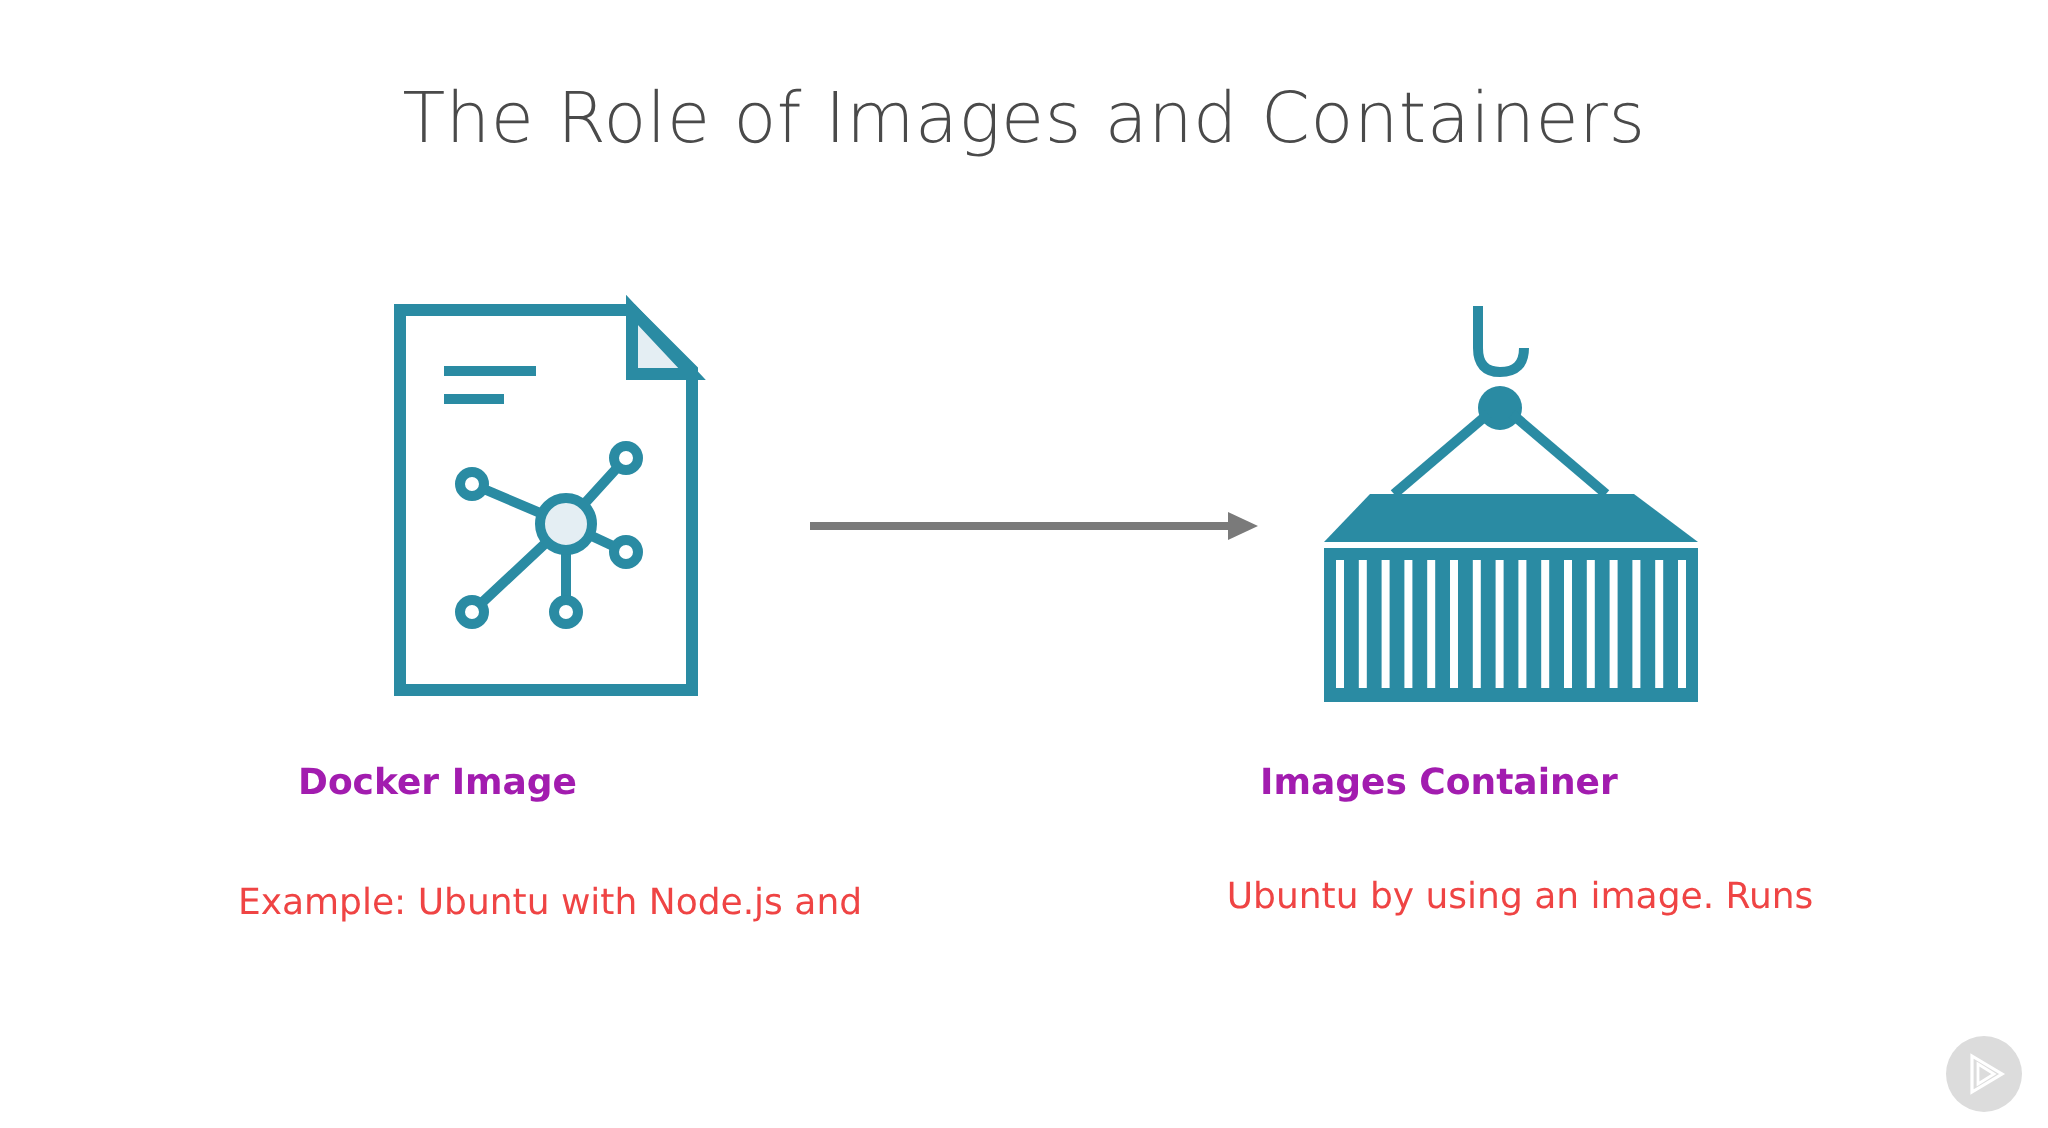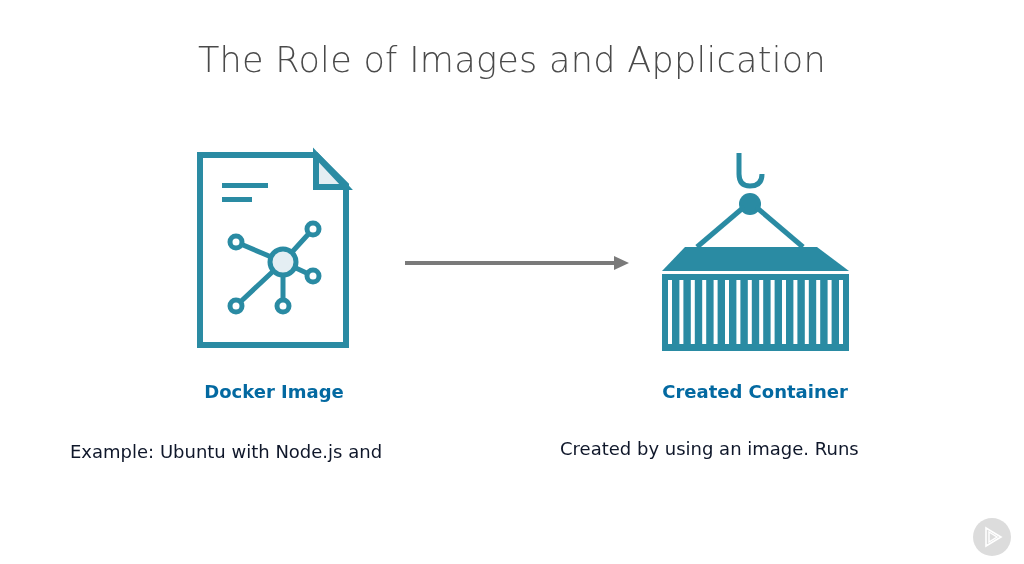--- a/index.html
+++ b/index.html
@@ -4,35 +4,35 @@
 <style>
   html, body { margin:0; padding:0; }
   body { width:1024px; height:564px; background:#ffffff; position:relative; overflow:hidden;
          font-family:"DejaVu Sans", "Liberation Sans", sans-serif; }
   .title { position:absolute; left:0; width:1024px; top:40px; text-align:center;
            font-size:35px; font-weight:300; color:#4a4a4a; letter-spacing:0.3px;
            font-family:"DejaVu Sans", sans-serif; font-stretch:condensed; }
   .icon-doc { position:absolute; left:190px; top:145px; width:170px; height:215px; }
   .icon-container { position:absolute; left:655px; top:145px; width:200px; height:215px; }
   .arrow { position:absolute; left:400px; top:250px; width:235px; height:26px; }
-  .label { position:absolute; text-align:center; font-size:18px; font-weight:bold; color:#0369a1; }
-  .desc { position:absolute; text-align:left; font-size:18px; color:#0f172a; line-height:32px; }
+  .label { position:absolute; text-align:left; font-size:18px; font-weight:bold; color:#a21caf; }
+  .desc { position:absolute; text-align:center; font-size:18px; color:#ef4444; line-height:32px; }
   .lbl-img { left:149px; width:250px; top:381px; font-weight:600; }
   .lbl-cont { left:630px; width:250px; top:381px; }
   .desc-img { left:70px; width:410px; top:436px; }
   .desc-cont { left:560px; width:400px; top:436px; line-height:26px; }
   .play-btn { position:absolute; left:973px; top:518px; width:38px; height:38px; border-radius:50%;
               background:#dcdcdc; cursor:pointer; }
   .play-btn svg { position:absolute; left:0; top:0; }
 </style>
 </head>
 <body>
 
 <div>
-  <div class="title">The Role of Images and Application</div>
+  <div class="title">The Role of Images and Containers</div>
 
   <svg class="icon-doc" viewBox="190 145 170 215">
     <path d="M200 155 H316 L346 185 V345 H200 Z" fill="#ffffff" stroke="#2a8ba3" stroke-width="6" stroke-linejoin="miter"></path>
     <path d="M316 155 V187 H346 Z" fill="#e4eef3" stroke="#2a8ba3" stroke-width="6" stroke-linejoin="miter"></path>
     <rect x="222" y="183" width="46" height="5" fill="#2a8ba3"></rect>
     <rect x="222" y="197" width="30" height="5" fill="#2a8ba3"></rect>
     <g stroke="#2a8ba3" stroke-width="5" stroke-linecap="round">
       <line x1="283" y1="262" x2="236" y2="242"></line>
       <line x1="283" y1="262" x2="313" y2="229"></line>
       <line x1="283" y1="262" x2="313" y2="276"></line>
@@ -75,27 +75,27 @@
         <rect x="782" y="280" width="4" height="64"></rect>
         <rect x="793.4" y="280" width="4" height="64"></rect>
         <rect x="804.8" y="280" width="4" height="64"></rect>
         <rect x="816.2" y="280" width="4" height="64"></rect>
         <rect x="827.6" y="280" width="4" height="64"></rect>
         <rect x="839" y="280" width="4" height="64"></rect>
       </g>
   </svg>
 
   <div class="label lbl-img">Docker Image</div>
-  <div class="label lbl-cont">Created Container</div>
+  <div class="label lbl-cont">Images Container</div>
 
   <div class="desc desc-img">
     <div>Example: Ubuntu with Node.js and</div>
   </div>
   <div class="desc desc-cont">
-    <div>Created by using an image. Runs</div>
+    <div>Ubuntu by using an image. Runs</div>
   </div>
 
   <div class="play-btn">
     <svg width="38" height="38" viewBox="0 0 38 38">
       <polygon points="13,10 28,19 13,28" fill="none" stroke="#ffffff" stroke-width="1.6"></polygon>
       <polygon points="16,14 24,19 16,24" fill="none" stroke="#ffffff" stroke-width="1.4"></polygon>
     </svg>
   </div>
 </div>
 

